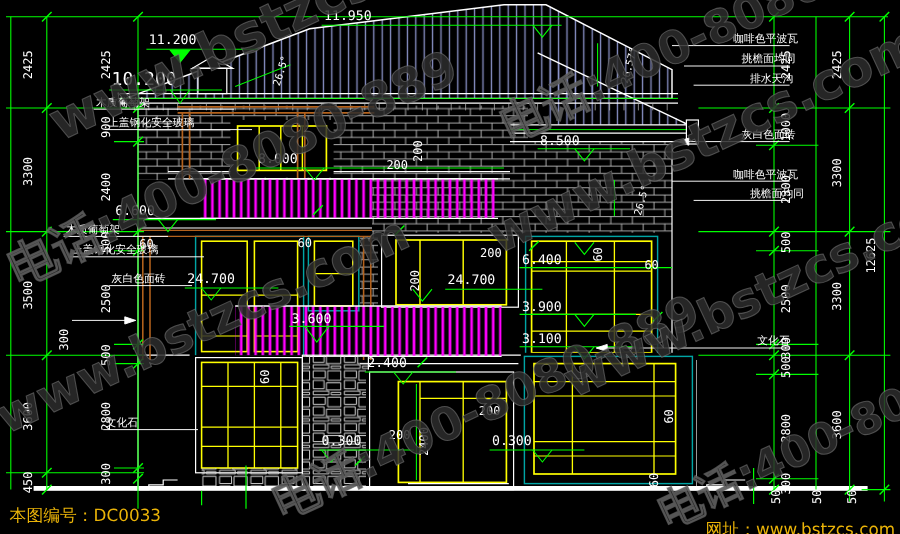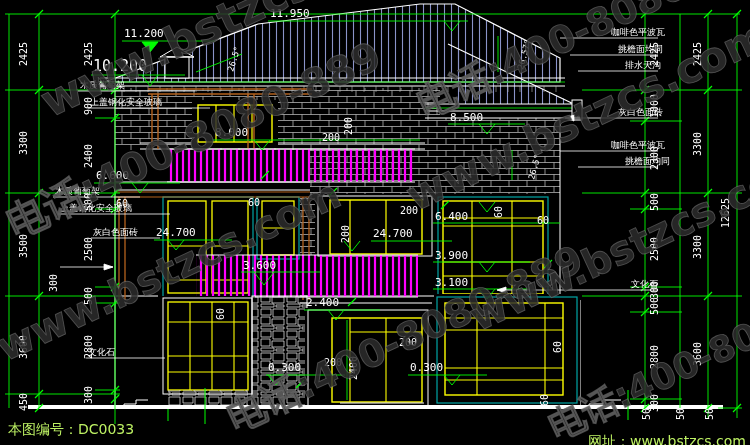--- a/index.html
+++ b/index.html
@@ -7,21 +7,21 @@
           font-family:"DejaVu Sans",sans-serif;}
   svg{display:block;}
   text{font-family:"DejaVu Sans Mono","DejaVu Sans",monospace;fill:#fff;}
   .dim{font-size:10px;}
   .lvl{font-size:11px;}
   .big{font-size:15px;}
   .lab{font-size:9px;font-family:"DejaVu Sans",sans-serif;}
   .ang{font-size:8.5px;}
   .wm{font-weight:bold;fill:rgba(45,45,45,0.85);stroke:rgba(125,125,125,0.55);
       stroke-width:0.9;font-family:"DejaVu Sans",sans-serif;}
-  .footer{position:absolute;left:0;top:413px;width:750px;height:32px;color:#bef264;
+  .footer{position:absolute;left:0;top:413px;width:750px;height:32px;color:#eab308;
           font-size:14px;white-space:nowrap;}
   .footer span{position:absolute;top:8px;}
   .f-no{left:8px;}
   .f-slogan{left:148px;}
   .f-phone{left:420px;}
   .f-web{left:588px;margin-top:12px;}
 </style>
 </head>
 <body>
 

